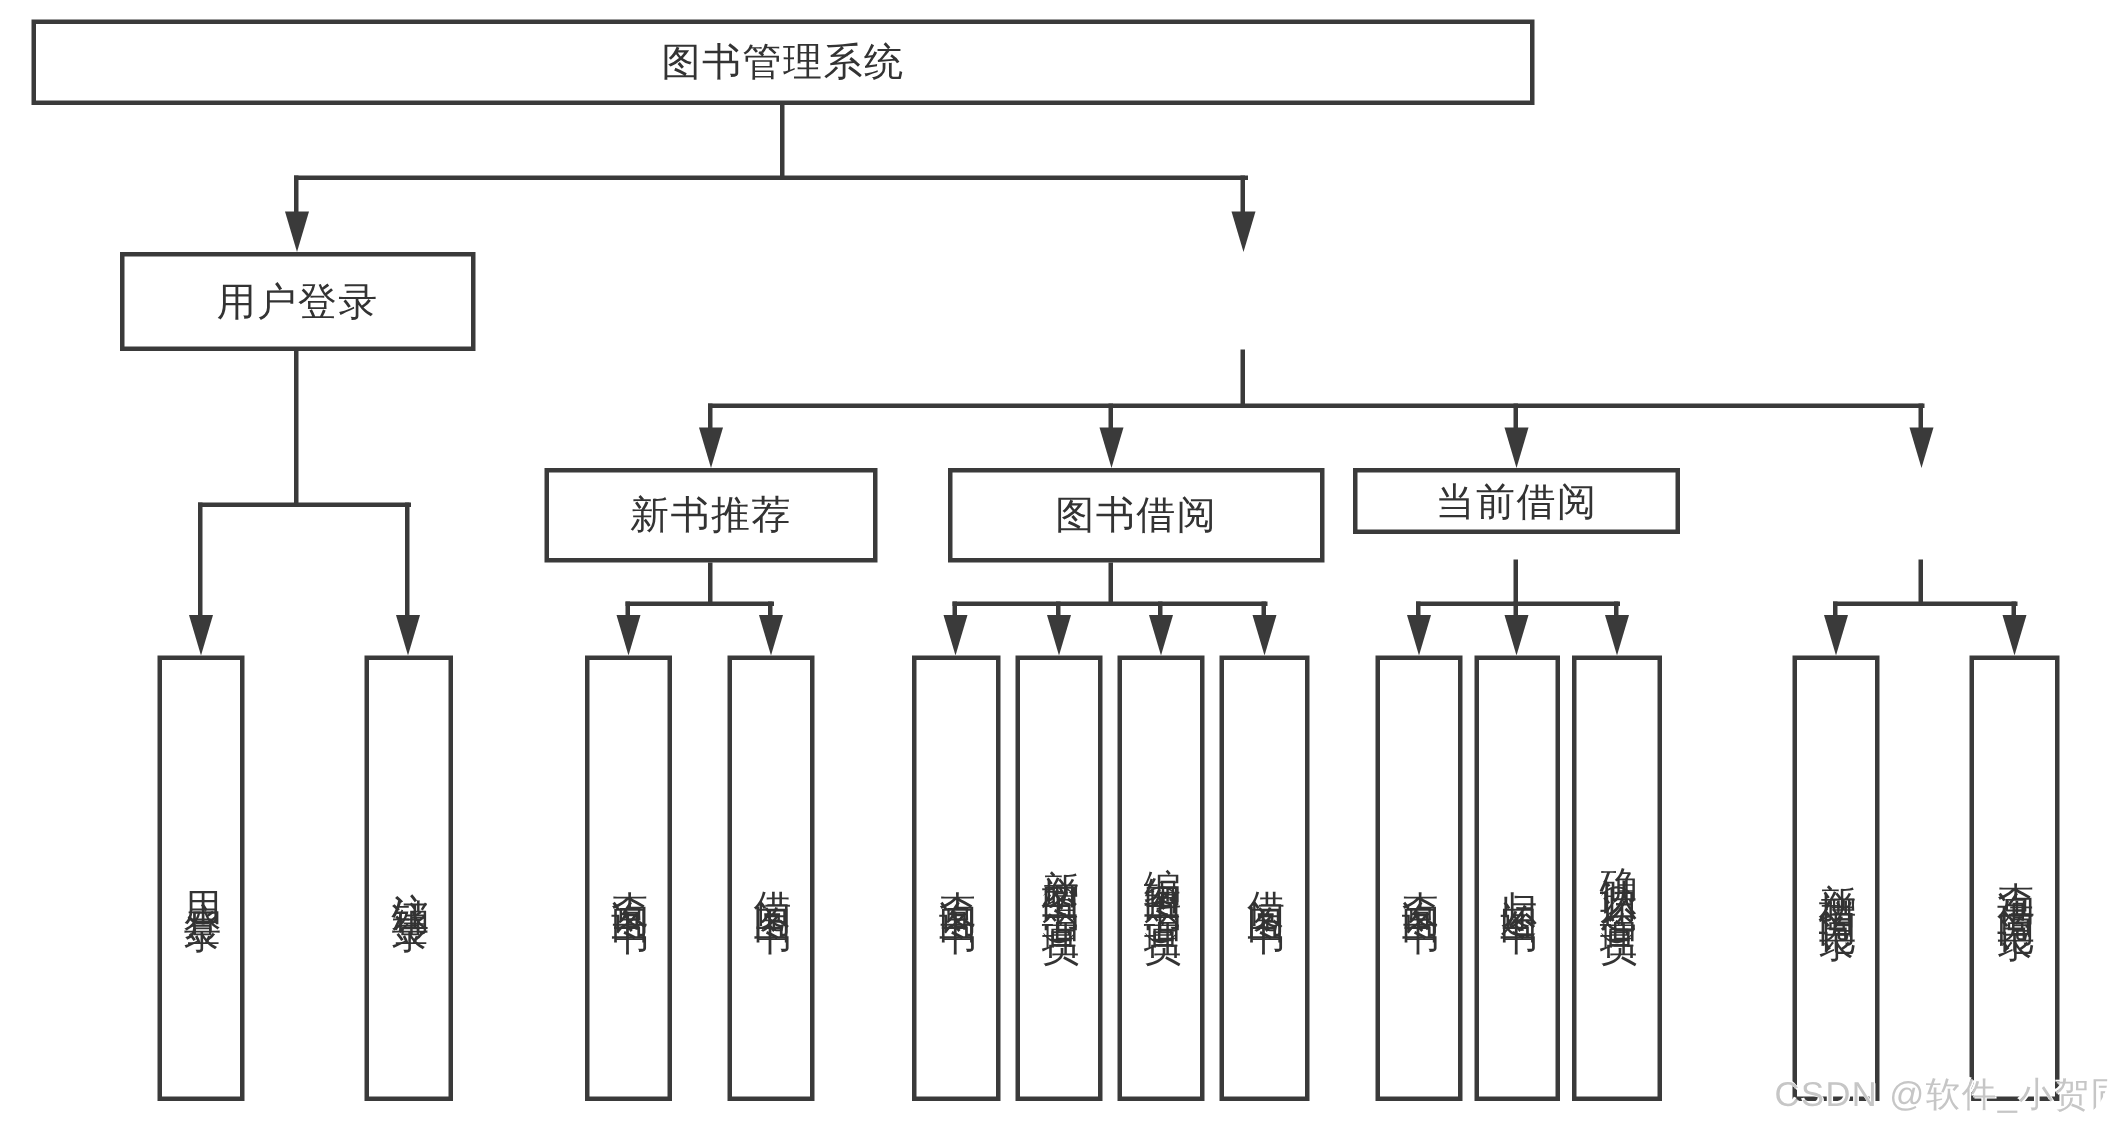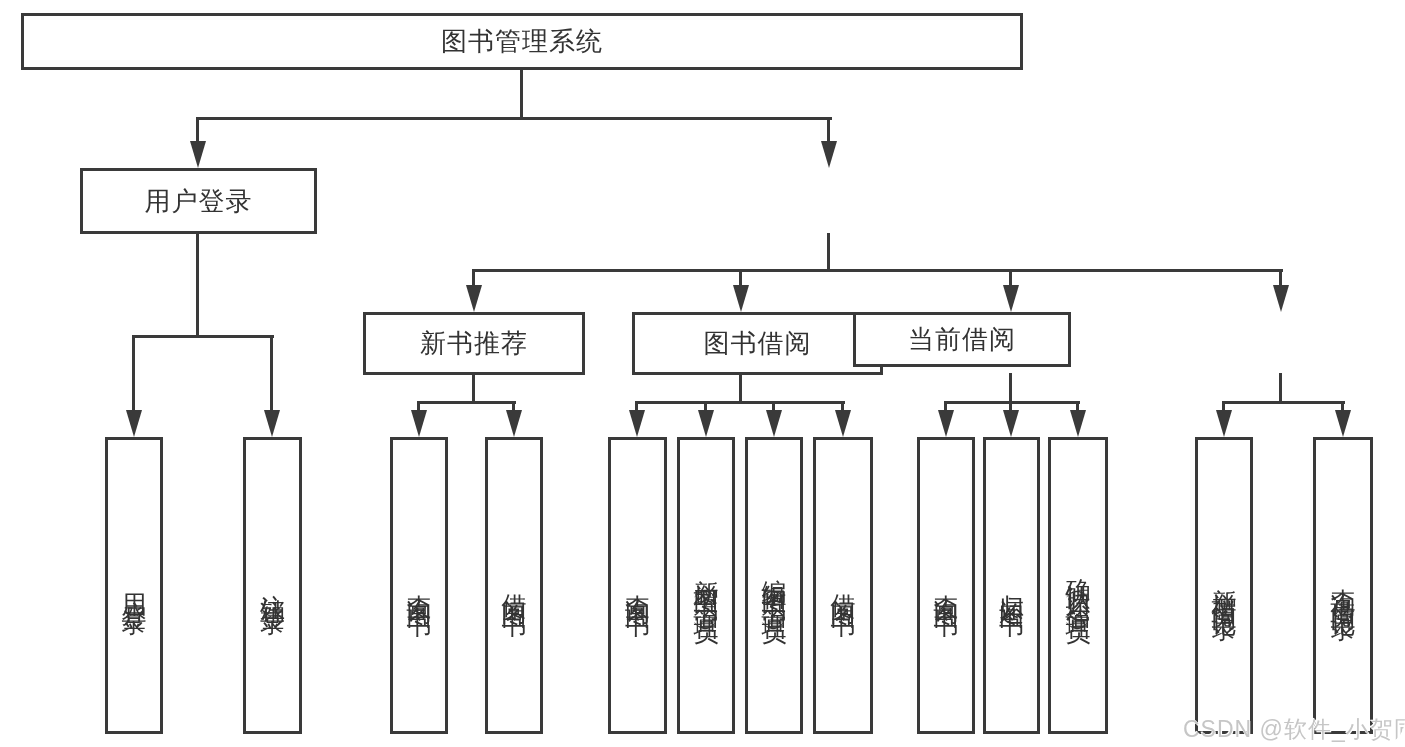--- a/index.html
+++ b/index.html
@@ -93,21 +93,21 @@
   <div class="arr" style="left:466px;top:285px;"></div>
   <div class="v" style="left:739px;top:269px;height:20px;"></div>
   <div class="arr" style="left:733px;top:285px;"></div>
   <div class="v" style="left:1009px;top:269px;height:20px;"></div>
   <div class="arr" style="left:1003px;top:285px;"></div>
   <div class="v" style="left:1279px;top:269px;height:20px;"></div>
   <div class="arr" style="left:1273px;top:285px;"></div>
 
   <div class="box" style="left:363px;top:312px;width:222px;height:63px;font-family:Liberation Serif, serif;">新书推荐</div>
   <div class="box" style="left:632px;top:312px;width:251px;height:63px;text-align:right;">图书借阅</div>
-  <div class="box" style="left:853px;top:312px;width:218px;height:55px;">当前借阅</div>
+  <div class="box" style="left:902px;top:312px;width:218px;height:44px;">当前借阅</div>
 
   <div class="v" style="left:472px;top:373px;height:31px;"></div>
   <div class="h" style="left:417px;top:401px;width:99px;"></div>
   <div class="v" style="left:417px;top:401px;height:12px;"></div>
   <div class="arr" style="left:411px;top:410px;"></div>
   <div class="v" style="left:512px;top:401px;height:12px;"></div>
   <div class="arr" style="left:506px;top:410px;"></div>
 
   <div class="v" style="left:739px;top:373px;height:31px;"></div>
   <div class="h" style="left:635px;top:401px;width:210px;"></div>

